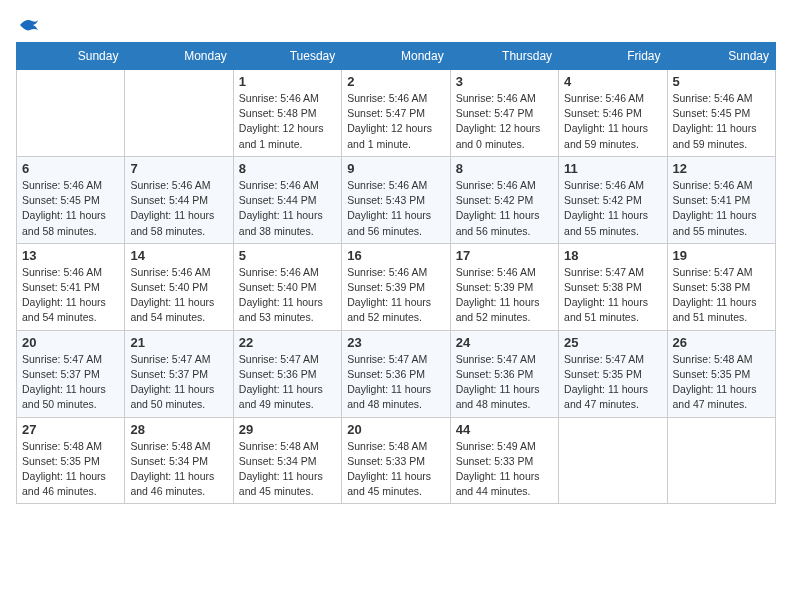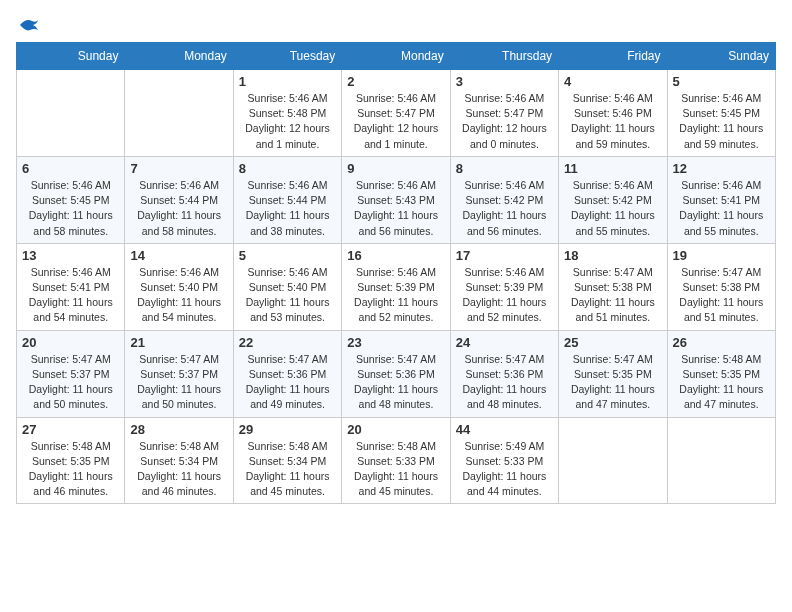--- a/index.html
+++ b/index.html
@@ -80,21 +80,20 @@
       font-size: 13px;
       font-weight: bold;
       display: block;
       margin-bottom: 2px;
     }
     .empty-cell {
       background: #fff !important;
     }
     .cell-content {
       line-height: 1.45;
-      text-align: center;
     }
   </style>
 </head>
 <body>
 
 <div class="header">
   <div class="logo">
     <div class="logo-text">
       <span class="logo-general"></span>
       <svg class="logo-bird" viewBox="0 0 22 18" xmlns="http://www.w3.org/2000/svg">

